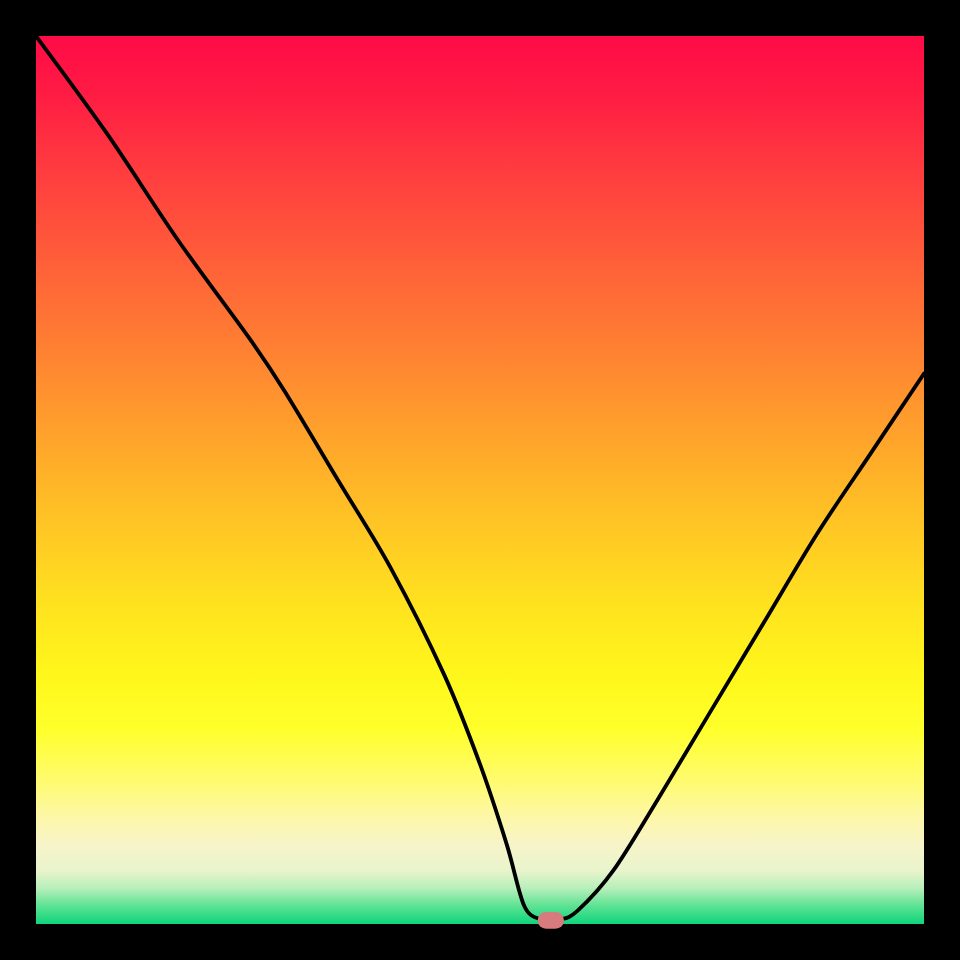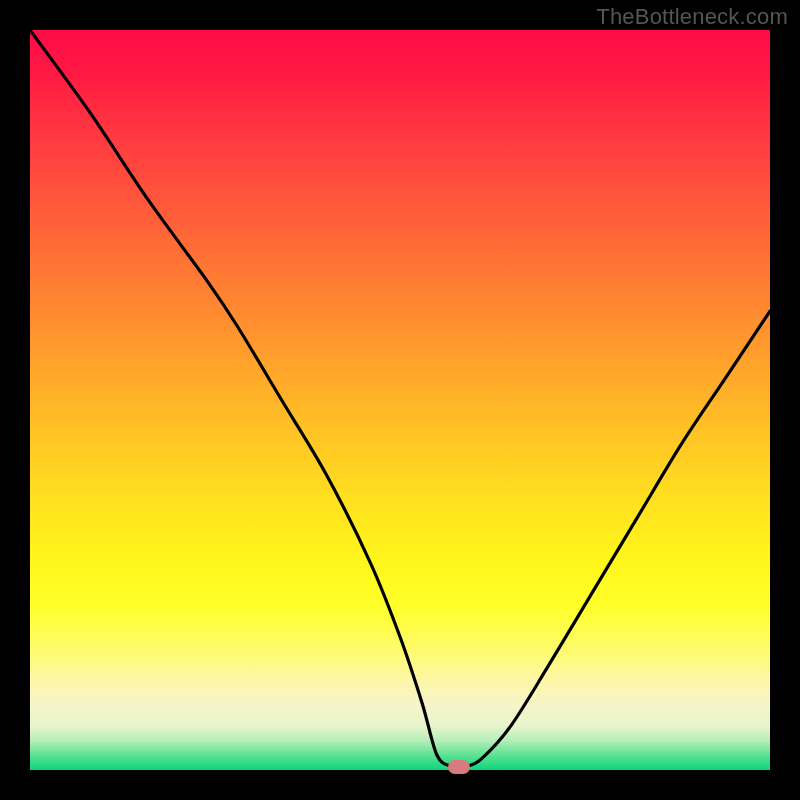--- a/index.html
+++ b/index.html
@@ -71,21 +71,20 @@
     border-radius: 7px;
     background: #d77b7e;
     transform: translate(-50%, -50%);
   }
 </style>
 </head>
 <body>
 
 <div class="frame">
 
-  <div class="watermark">TheBottleneck.com</div>
 
   <div class="plot-area">
     <div class="gradient-bg"></div>
 
     <svg class="curve" viewBox="0 0 740 740" preserveAspectRatio="none">
       <path id="curve-path" fill="none" stroke="#000" stroke-width="3.2" stroke-linejoin="round" stroke-linecap="round" d="M 0.00 0.00 C 9.47 13.02 40.26 54.17 59.20 81.40 C 78.14 108.63 99.46 142.97 118.40 170.20 C 137.34 197.43 163.39 231.47 177.60 251.60 C 191.81 271.73 195.36 277.06 207.20 296.00 C 219.04 314.94 237.39 346.32 251.60 370.00 C 265.81 393.68 281.79 417.95 296.00 444.00 C 310.21 470.05 328.56 506.75 340.40 532.80 C 352.24 558.85 361.71 584.30 370.00 606.80 C 378.29 629.30 386.28 654.46 392.20 673.40 C 398.12 692.34 402.26 715.14 407.00 725.20 C 411.74 735.26 417.06 734.52 421.80 736.30 C 426.54 738.08 431.86 737.48 436.60 736.30 C 441.34 735.12 444.30 735.41 451.40 728.90 C 458.50 722.39 470.34 710.40 481.00 695.60 C 491.66 680.80 504.98 657.71 518.00 636.40 C 531.02 615.09 548.19 586.08 562.40 562.40 C 576.61 538.72 592.59 512.08 606.80 488.40 C 621.01 464.72 636.99 436.90 651.20 414.40 C 665.41 391.90 681.39 369.11 695.60 347.80 C 709.81 326.49 732.90 291.86 740.00 281.20 "></path>
     </svg>
 
     <div id="marker" class="marker" style="left: 429.2px; top: 737.04px;"></div>
   </div>

